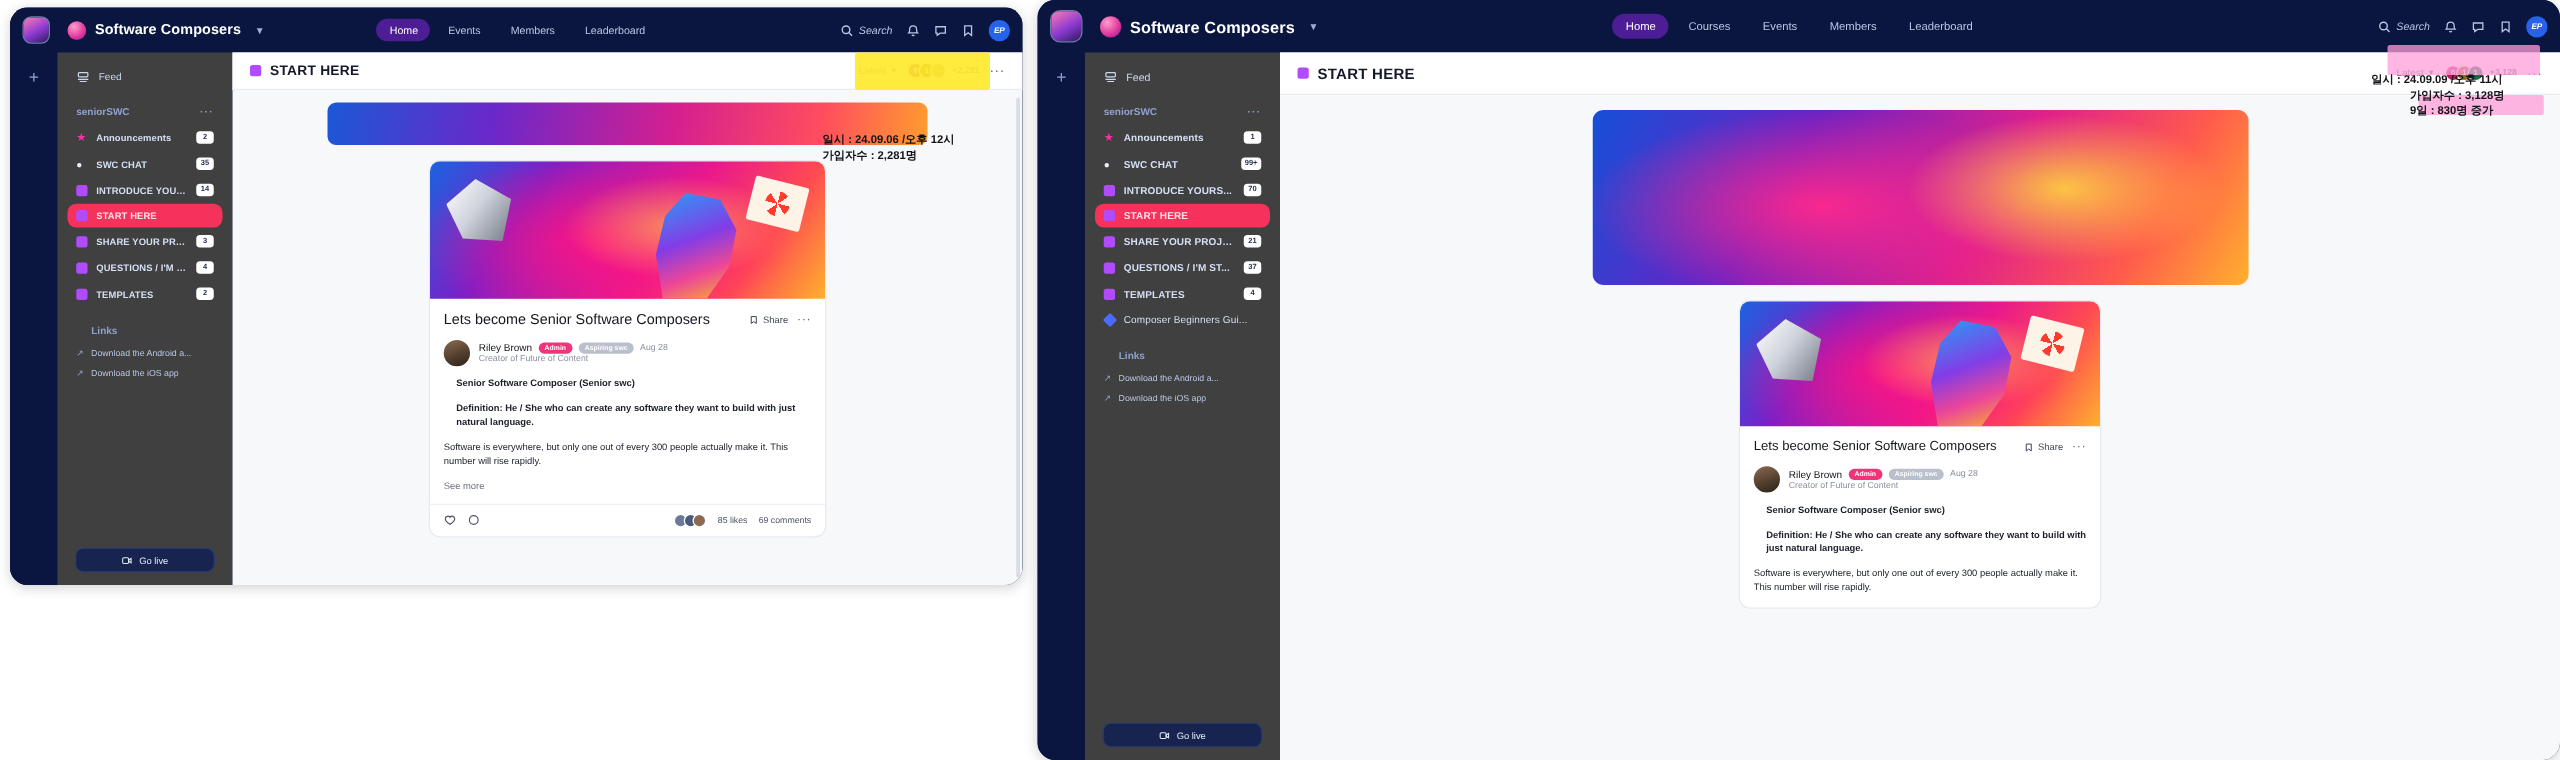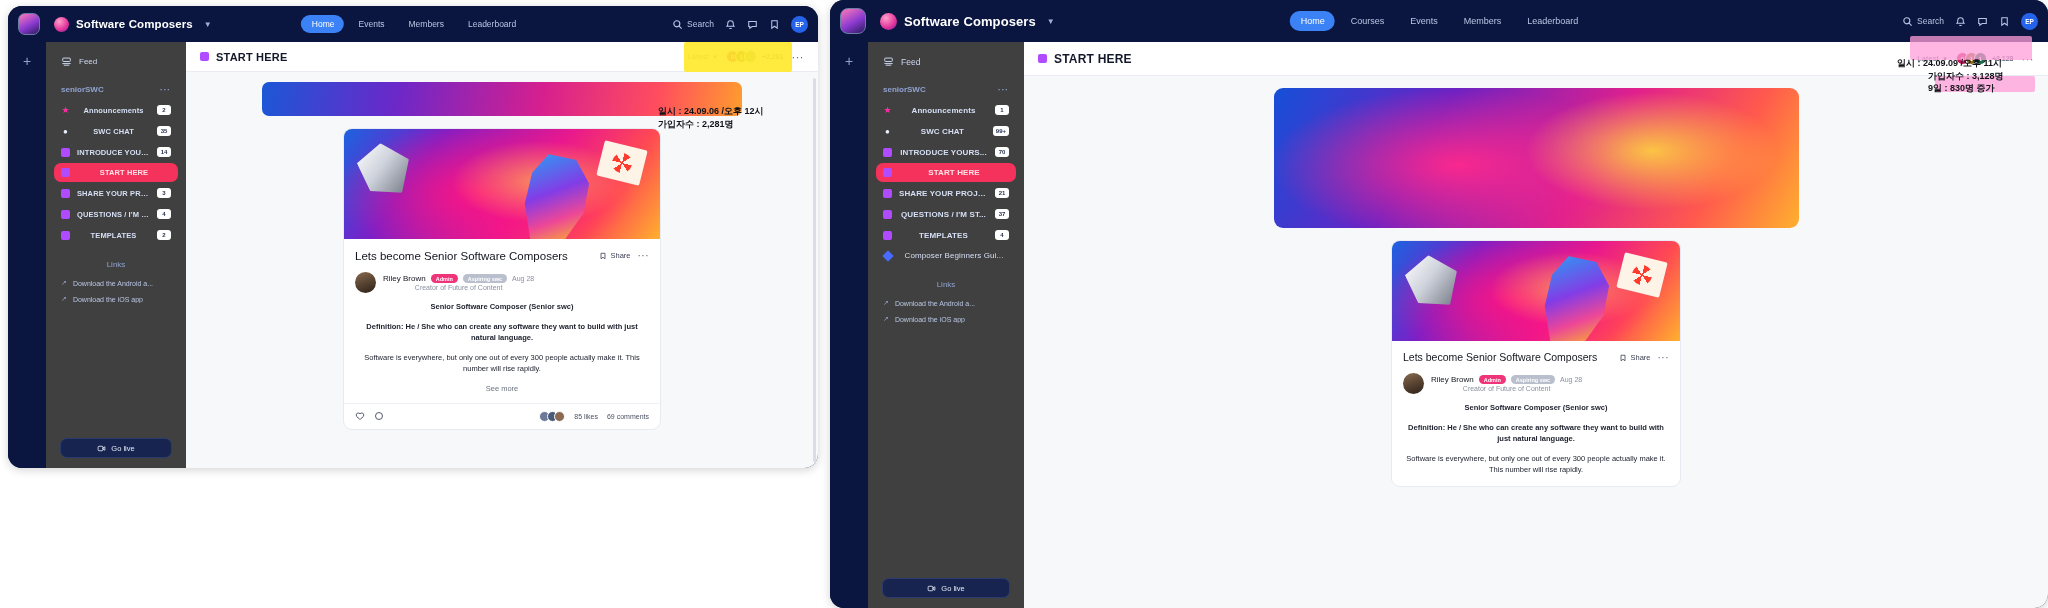--- a/index.html
+++ b/index.html
@@ -11,21 +11,20 @@
   }
   .stage { position: relative; width: 2048px; height: 608px; background: #fff; }
 
   
   .panel {
     position: absolute;
     background: #0d1b45;
     border-radius: 14px;
     overflow: hidden;
     box-shadow: 0 2px 10px rgba(0,0,0,.18);
-    text-align: center;
   }
   .panel.left  { left: 8px;   top: 6px;  width: 810px;  height: 462px; }
   .panel.right { left: 830px; top: 0px;  width: 1218px; height: 608px; }
 
   .panel-inner { position: absolute; inset: 0; display: flex; flex-direction: column; }
 
   
   .topbar {
     height: 36px; flex: 0 0 36px;
     background: #0a1640;
@@ -55,23 +54,23 @@
 
   .nav {
     position: absolute; left: 50%; transform: translateX(-50%);
     display: flex; align-items: center; gap: 6px;
   }
   .nav a {
     color: #b9c6e4; font-size: 8.5px; text-decoration: none;
     padding: 4px 9px; border-radius: 11px; white-space: nowrap;
   }
   .right .nav a { font-size: 9px; padding: 5px 10px; }
-  .nav a.active { background: #3b82f6; color: #fff; padding-left: 11px; }
-
-  .topright { margin-left: auto; display: flex; align-items: center; gap: 11px; }
+  .nav a.active { background: #4c1d95; color: #fff; padding-left: 11px; }
+
+  .topright { margin-left: auto; display: flex; align-items: center; gap: 11px; font-style: italic; }
   .tr-search { display: flex; align-items: center; gap: 4px; color: #b9c6e4; font-size: 8.5px; }
   .ico { width: 11px; height: 11px; display: block; }
   .ico svg { width: 100%; height: 100%; display: block; }
   .avatar-ep {
     width: 17px; height: 17px; border-radius: 50%;
     background: #2563eb; color: #fff;
     font-size: 6.5px; font-weight: bold;
     display: flex; align-items: center; justify-content: center;
   }
 
@@ -130,21 +129,21 @@
     transform: rotate(45deg); border-radius: 1px; margin: 0 .5px;
   }
   .badge {
     background: #fff; color: #27324d;
     font-size: 6px; font-weight: bold;
     min-width: 14px; height: 10px; border-radius: 3px;
     display: flex; align-items: center; justify-content: center;
     padding: 0 3px; flex: 0 0 auto;
   }
 
-  .links-head { color: #8fa2cf; font-size: 8px; font-weight: normal; padding: 14px 7px 6px 7px; }
+  .links-head { color: #8fa2cf; font-size: 8px; font-weight: bold; padding: 14px 7px 6px 7px; margin-left: 12px; }
   .link-row { display: flex; align-items: center; gap: 6px; padding: 4px 7px; }
   .link-row span.t {
     color: #b9c6e4; font-size: 7px; white-space: nowrap;
     overflow: hidden; text-overflow: ellipsis;
   }
   .arrow-ne { color: #8fa2cf; font-size: 7px; }
 
   .golive {
     margin: auto 6px 10px 6px;
     background: #17244f; border: 1px solid #2b3b6e;
@@ -272,21 +271,21 @@
   .tag {
     font-size: 5.5px; font-weight: bold; border-radius: 7px;
     padding: 1.5px 5px; color: #fff; white-space: nowrap;
   }
   .tag.admin { background: #f0347a; }
   .tag.grey  { background: #b9bfcc; }
   .when { font-size: 7px; color: #8a90a0; }
   .author-sub { font-size: 7px; color: #8a90a0; }
 
   .p { font-size: 7.5px; color: #1b1f2b; line-height: 1.45; margin-top: 9px; }
-  .p.b { font-weight: bold; }
+  .p.b { font-weight: bold; margin-left: 10px; }
   .see-more { font-size: 7.5px; color: #6b7280; margin-top: 9px; }
 
   .card-foot {
     border-top: 1px solid #eef0f5; padding: 7px 11px;
     display: flex; align-items: center; gap: 9px;
   }
   .foot-ico { color: #4b5263; }
   .foot-right { margin-left: auto; display: flex; align-items: center; gap: 9px; }
   .foot-faces { display: flex; align-items: center; }
   .ff {

